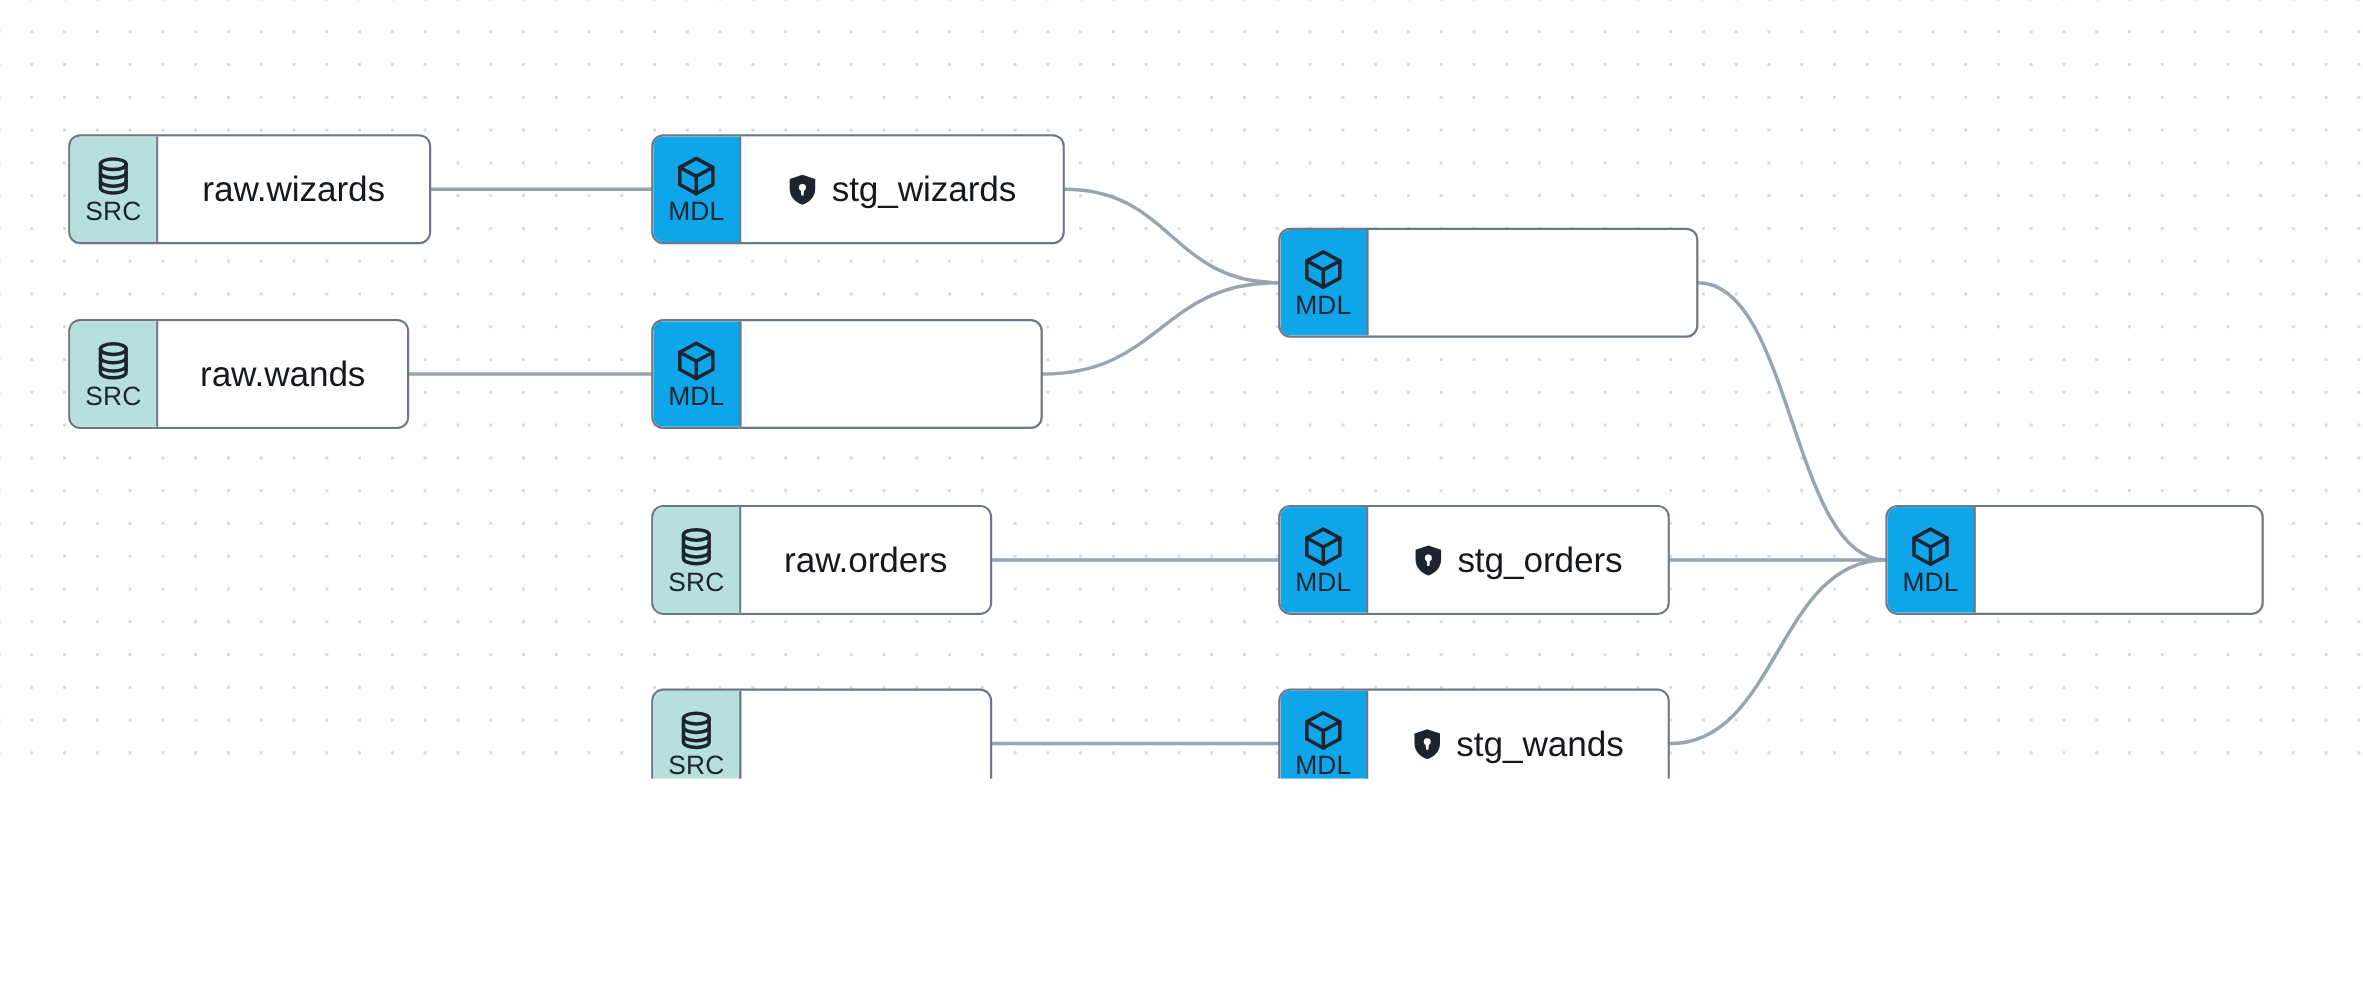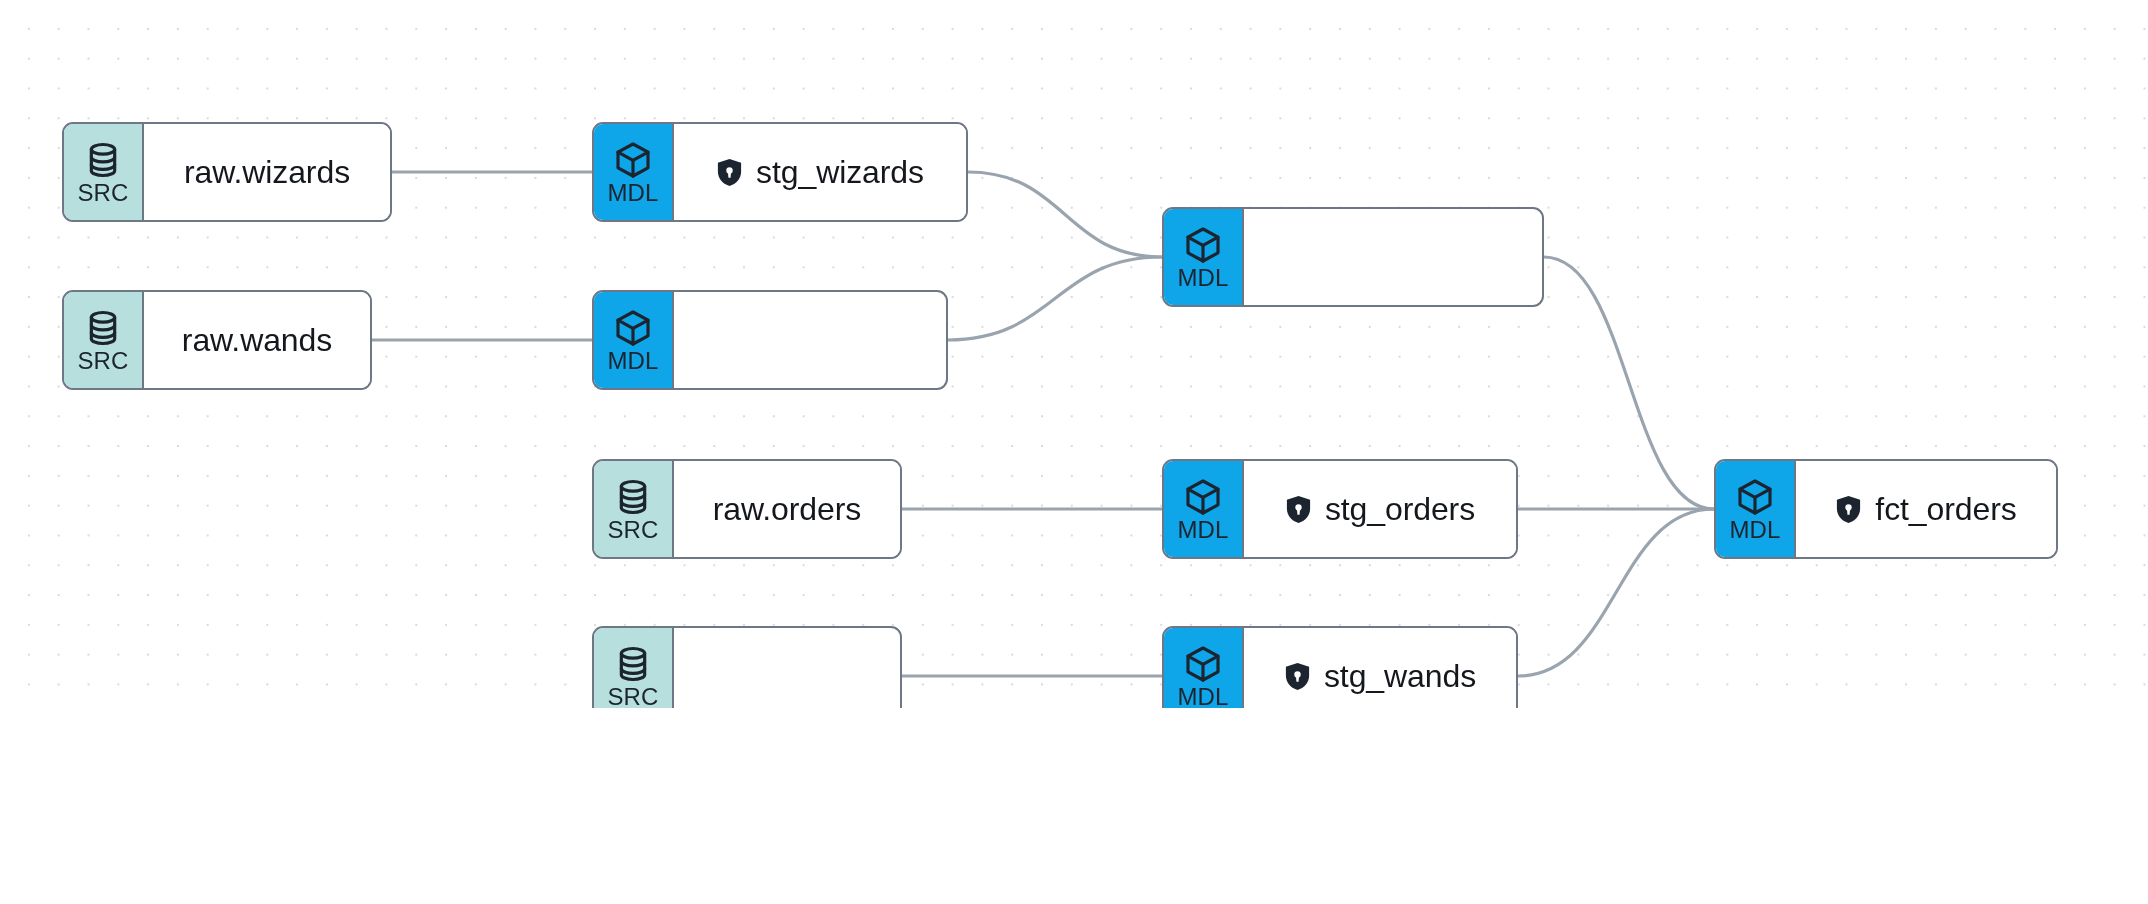--- a/index.html
+++ b/index.html
@@ -229,24 +229,16 @@
       </div>
       <div class="node" style="left: 1714px; top: 459px; width: 344px;">
         <div class="badge mdl">
           <span class="badge-icon"><svg width="40" height="40" viewBox="0 0 24 24" fill="none" stroke="#1c2430" stroke-width="1.9" stroke-linecap="round" stroke-linejoin="round">
               <path d="M12 2.4 L21 7.3 L12 12.2 L3 7.3 Z"></path>
               <path d="M3 7.3 V16.7 L12 21.6 V12.2"></path>
               <path d="M21 7.3 V16.7 L12 21.6"></path>
             </svg></span>
           <span class="badge-label">MDL</span>
         </div>
-        <div class="node-body">
-          <span class="shield-icon"><svg width="27" height="29" viewBox="0 0 24 26" xmlns="http://www.w3.org/2000/svg">
-              <path d="M12 0.8 L22.4 4.3 V12.4 C22.4 18.6 17.9 23.3 12 25.2 C6.1 23.3 1.6 18.6 1.6 12.4 V4.3 Z" fill="#1c2430"></path>
-              <circle cx="12" cy="11.1" r="2.85" fill="#ffffff"></circle>
-              <path d="M10.55 11.6 h2.9 l-0.5 6.0 h-1.9 Z" fill="#ffffff"></path>
-            </svg></span>
-          <span class="node-label">fct_orders</span>
-        </div>
       </div>
     </div>
 
 </div>
 
 </body></html>

